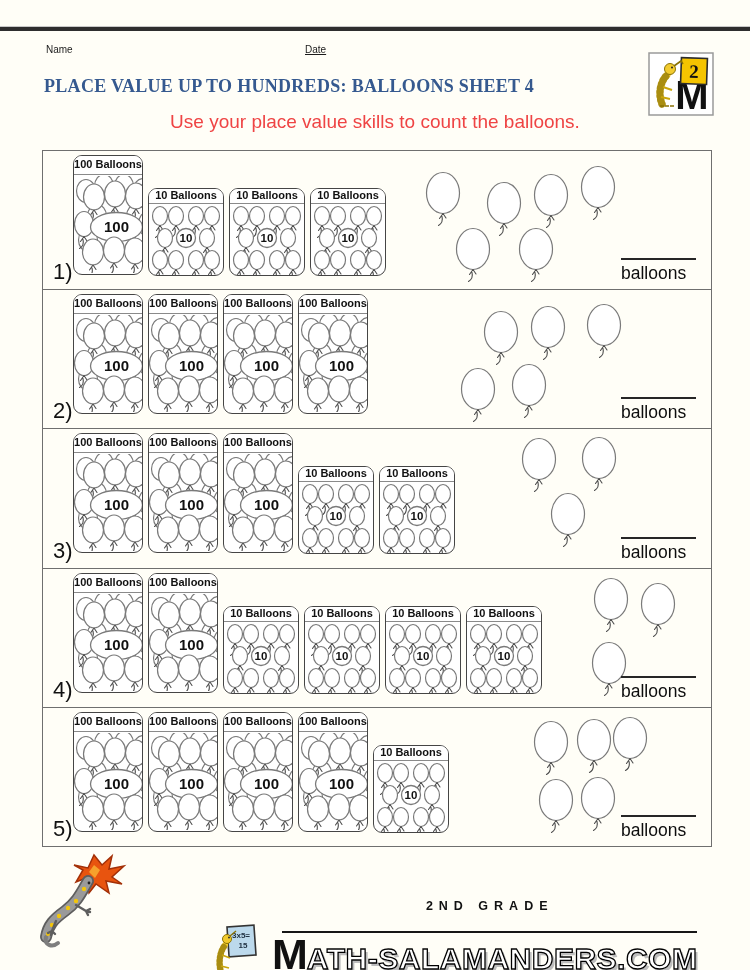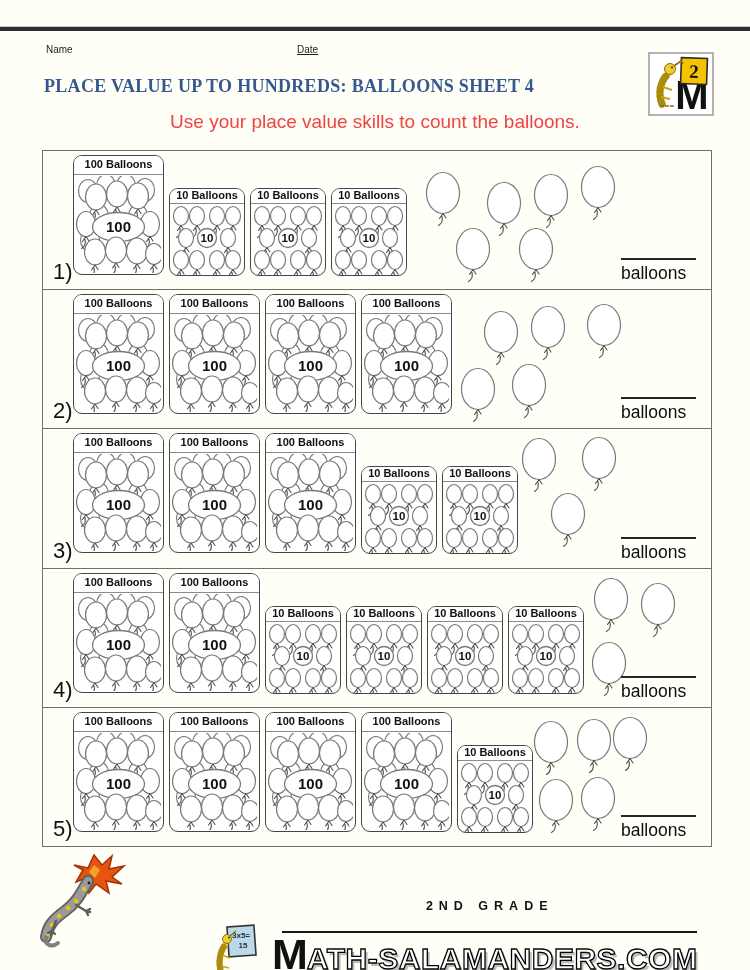--- a/index.html
+++ b/index.html
@@ -7,21 +7,21 @@
     position:relative; width:750px; height:970px;
     background:#fffef7; overflow:hidden;
     font-family:"Liberation Sans", sans-serif; color:#111;
   }
   .topline {
     position:absolute; top:26px; left:0; width:750px; height:4px;
     background:#2e2e2e; border-top:1px solid #c8c8c8;
   }
   .meta-label { position:absolute; top:44px; font-size:10px; color:#1c1c1c; }
   .name-label { left:46px; }
-  .date-label { left:297px;text-decoration:underline; }
+  .date-label { left:305px;text-decoration:underline; }
 
   .logo-box { position:absolute; top:52px; left:648px; }
 
   .title {
     position:absolute; top:76px; left:44px; width:620px; white-space:nowrap;
     font-family:"Liberation Serif", serif; font-size:18px; font-weight:600;
     color:#35598f; letter-spacing:0.3px;
   }
   .subtitle {
     position:absolute; top:111px; left:0; width:750px; text-align:center;
@@ -35,21 +35,21 @@
   }
   .row { flex:1; position:relative; border-bottom:1.4px solid #6f6f6f; }
   .row:last-child { border-bottom:none; }
   .row-num { position:absolute; left:10px; bottom:4px; font-size:22px; color:#111; }
 
   .boxes { position:absolute; left:30px; top:0; height:100%; display:flex; align-items:flex-start; gap:5px; }
   .hbox, .tbox {
     box-sizing:border-box; background:#ffffff; border:1.6px solid #454545;
     border-radius:9px; overflow:hidden; flex:0 0 auto;
   }
-  .hbox { width:91px; height:120px; margin-top:4px; }
+  .hbox { width:70px; height:120px; margin-top:4px; }
   .tbox { width:76px; height:88px; margin-top:37px; }
   .box-header {
     font-weight:bold; text-align:center; border-bottom:1.2px solid #8a8a8a;
     background:#fff;
   }
   .hbox .box-header { font-size:11px; height:18px; line-height:17px; }
   .tbox .box-header { font-size:11px; height:14px; line-height:13.5px; }
   .box-svg { display:block; margin:1px auto 0 auto; }
 
   .bal ellipse { fill:#ffffff; stroke:#7a7a7a; stroke-width:1.2; }

